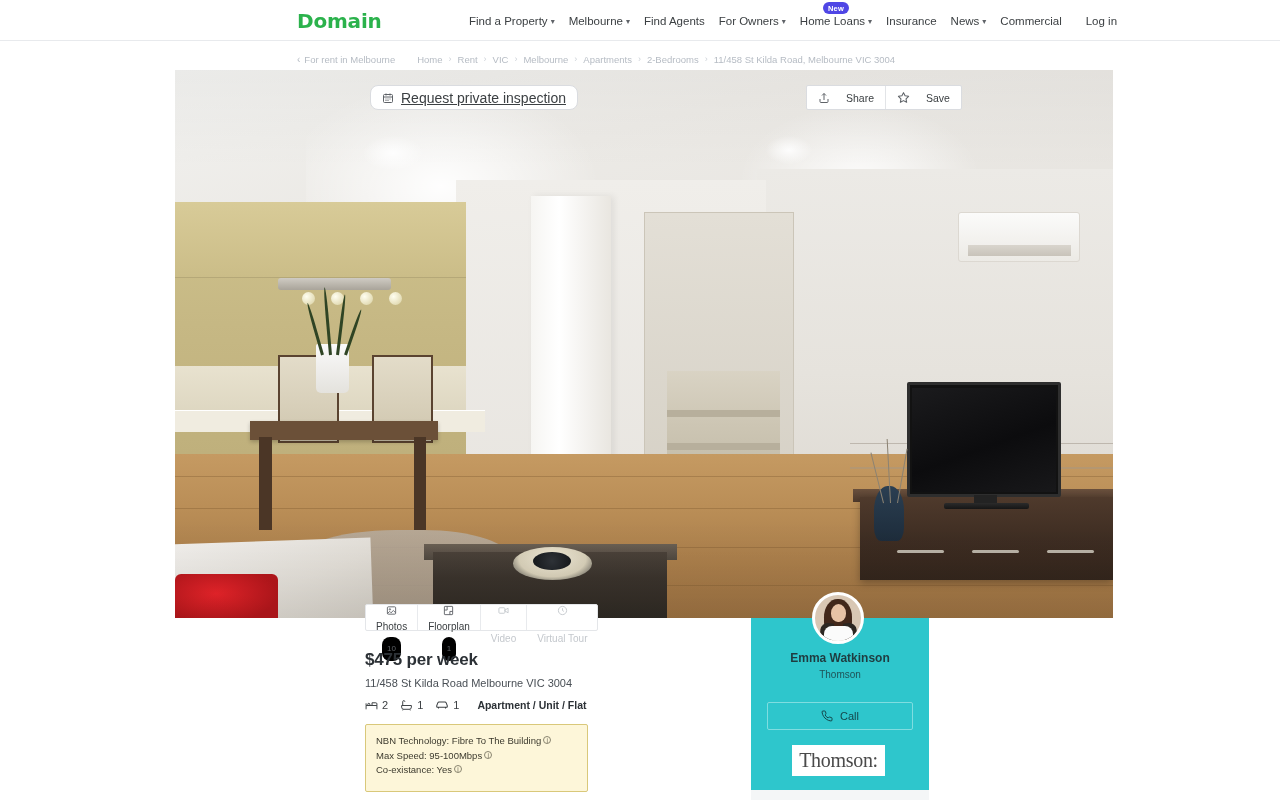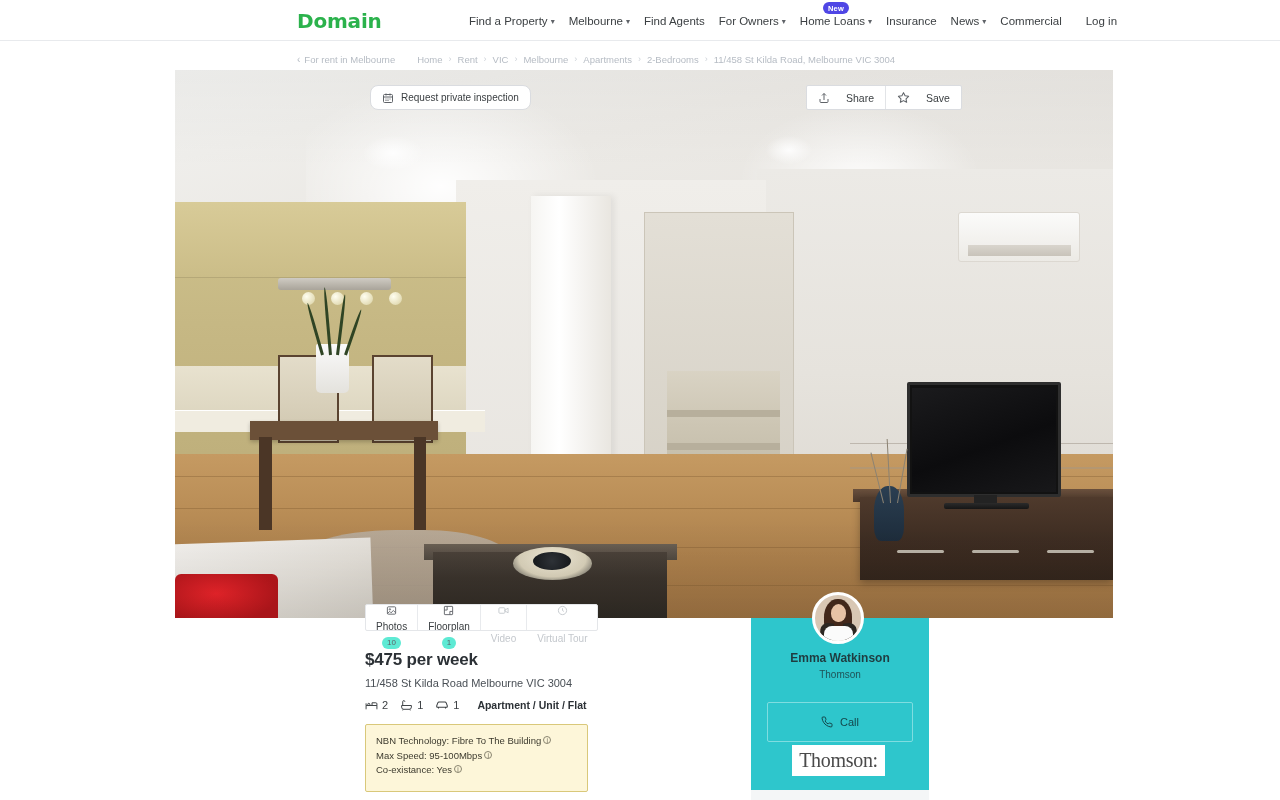--- a/index.html
+++ b/index.html
@@ -156,21 +156,21 @@
   .ph-wallrail2 { position:absolute; left:72%; top:72.5%; width:28%; height:1.5px; background: rgba(160,152,140,.4); }
   .ph-shadow { position:absolute; left:0; top:0; width:100%; height:100%;
     background: linear-gradient(180deg, rgba(0,0,0,.03) 0%, rgba(0,0,0,0) 18%, rgba(0,0,0,0) 82%, rgba(0,0,0,.06) 100%);
     pointer-events:none; }
 
   
   .btn-inspection {
     position: absolute; left: 370px; top: 85px; height: 25px;
     background: #fff; border: 1px solid #dadce0; border-radius: 8px;
     display: flex; align-items: center; gap: 7px; padding: 0 11px;
-    font-size: 10px; color: #3c4043; cursor: pointer;
+    font-size: 14px; color: #3c4043; cursor: pointer; text-decoration: underline;
   }
   .share-save {
     position: absolute; left: 806px; top: 85px; height: 25px;
     background: #fff; border: 1px solid #dadce0; border-radius: 2px;
     display: flex; align-items: stretch; cursor: default;
   }
   .ss-btn {
     display: flex; align-items: center; gap: 16px; padding: 0 11px;
     font-size: 10.5px; color: #3c4043; cursor: pointer;
   }
@@ -184,22 +184,22 @@
   }
   .mtab {
     display: flex; align-items: center; gap: 5px; padding: 0 10px;
     font-size: 10px; color: #3c4043; cursor: pointer; white-space: nowrap;
     border-right: 1px solid #e8eaed;
     flex-direction: column;
   }
   .mtab:last-child { border-right: none; }
   .mtab.disabled { color: #c4c8cd; cursor: default; gap: 17px; }
   .mtab-count {
-    background: #5eead4; color: #5f6368; font-size: 8px;
-    border-radius: 8px; padding: 1px 5px; line-height: 1.3;
+    background: #000000; color: #5f6368; font-size: 8px;
+    border-radius: 8px; padding: 7px 5px; line-height: 1.3;
   }
 
   
   .price {
     position: absolute; left: 365px; top: 650px;
     font-size: 17px; font-weight: 700; color: #2c3136; letter-spacing: -0.2px;
   }
   .address {
     position: absolute; left: 365px; top: 677px;
     font-size: 11px; color: #4a5056;
@@ -250,21 +250,21 @@
     background: #2c2722; border-radius: 0 7px 0 0; transform: rotate(-6deg); }
   .agent-name {
     position: absolute; left: 751px; top: 651px; width: 178px; text-align: center;
     font-size: 12px; font-weight: 700; color: #1f3c40;
   }
   .agent-agency {
     position: absolute; left: 751px; top: 669px; width: 178px; text-align: center;
     font-size: 10px; color: #1f5256;
   }
   .call-btn {
-    position: absolute; left: 767px; top: 702px; width: 146px; height: 40px;
+    position: absolute; left: 767px; top: 702px; width: 146px; height: 28px;
     border: 1px solid #7fdde0; border-radius: 2px;
     display: flex; align-items: center; justify-content: center; gap: 7px;
     font-size: 11px; color: #14474b; cursor: pointer; background: transparent;
   }
   .agency-logo {
     position: absolute; left: 792px; top: 745px; width: 93px; height: 31px;
     background: #fff; display: flex; align-items: center; justify-content: center;
   }
   .agency-logo-text {
     font-family: "Liberation Serif", serif; font-size: 20px; color: #4a4a4a;

